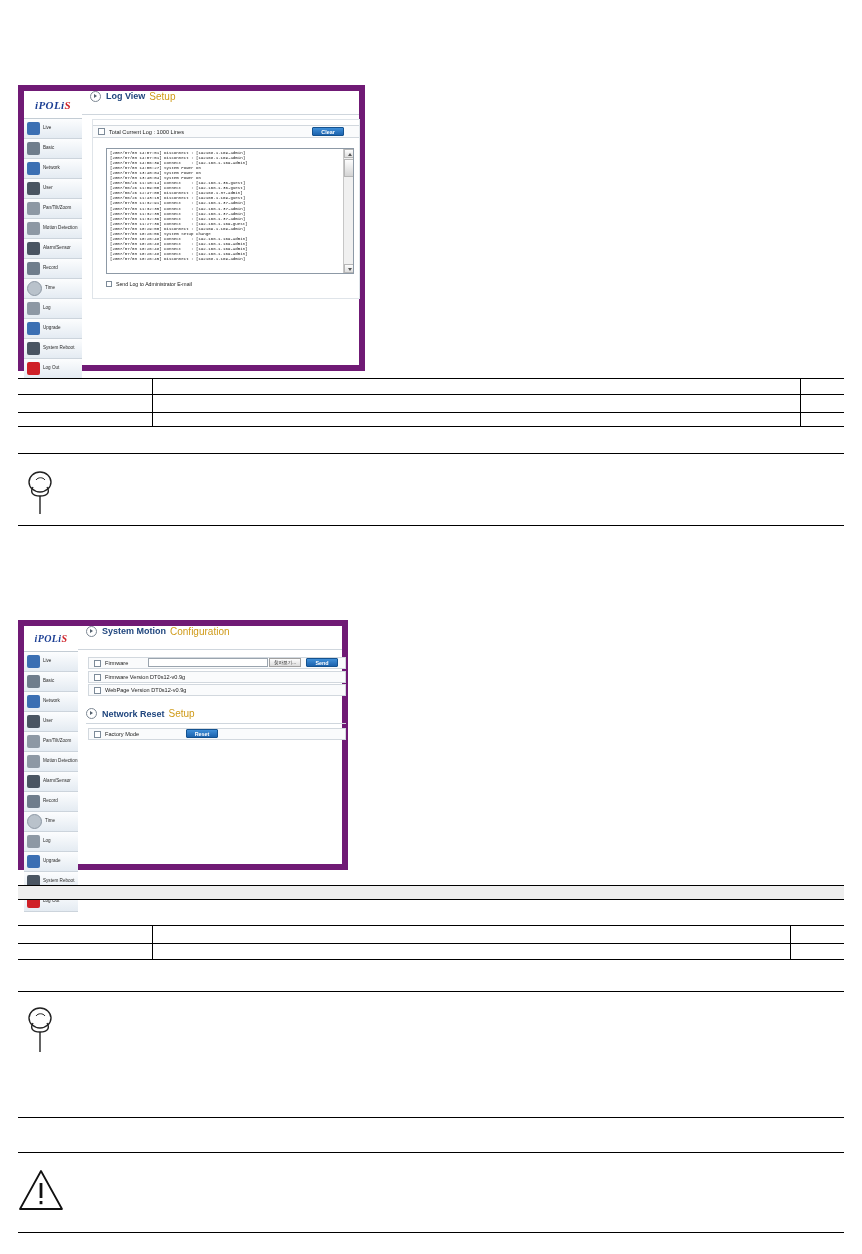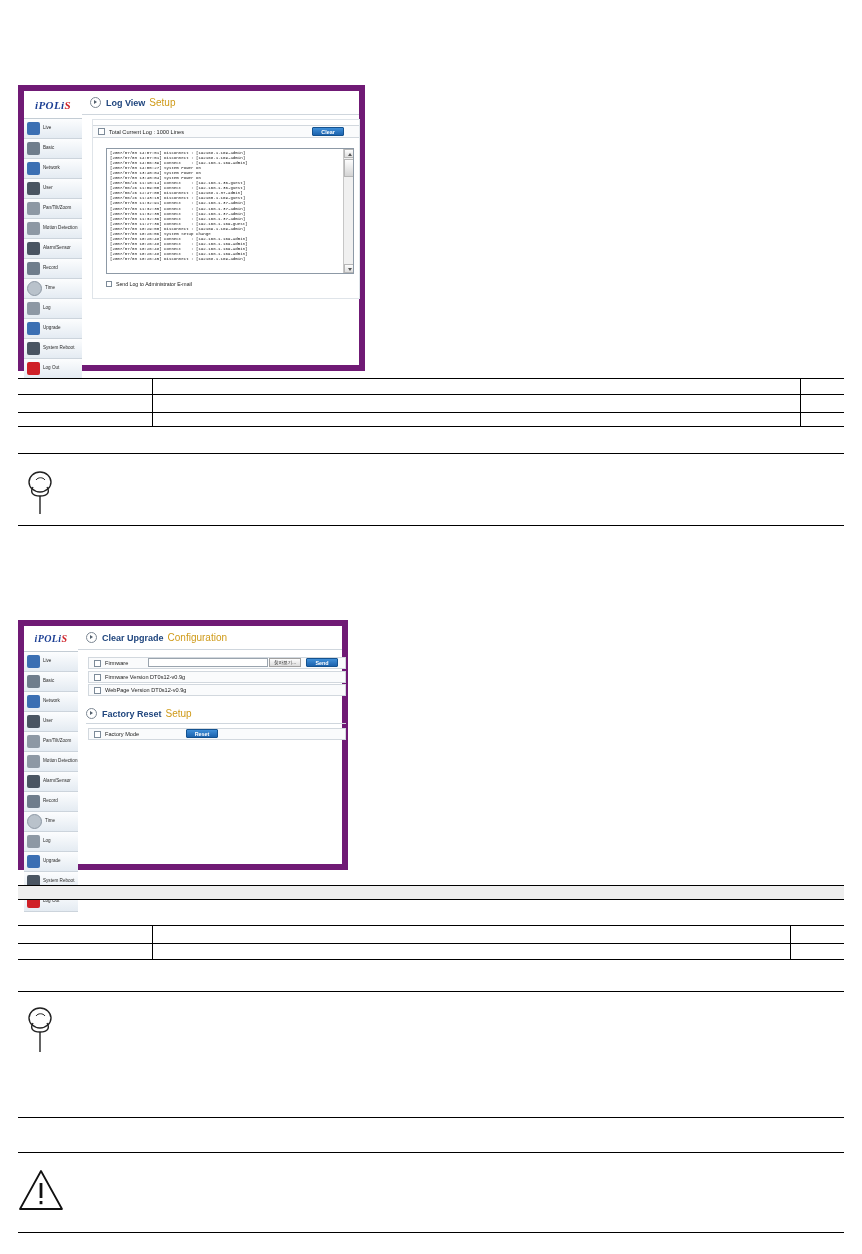--- a/index.html
+++ b/index.html
@@ -95,21 +95,21 @@
     left: 58px; top: 0; right: 0; bottom: 0;
     background: #ffffff;
   }
   .page-head {
     position: absolute;
     left: 0; top: 0;
     right: 0;
     height: 24px;
     border-bottom: 1px solid #cfd6dd;
     display: flex;
-    align-items: center;
+    align-items: flex-start;
     padding-left: 8px;
     box-sizing: border-box;
   }
   .head-bullet {
     width: 9px; height: 9px;
     border-radius: 50%;
     background: #ffffff;
     border: 1px solid #7c8793;
     margin-right: 5px;
     position: relative;
@@ -452,21 +452,21 @@
       <div class="menu-item">
           <span class="menu-icon" style="background:#cf2027;"></span>
           <span class="menu-label">Log Out</span>
         </div>
     </div>
   </div>
 
   <div class="content" style="left:54px;">
     <div class="page-head">
       <span class="head-bullet"></span>
-      <span class="head-title">Clear Upgrade</span>
+      <span class="head-title">System Motion</span>
       <span class="head-sub">Configuration</span>
     </div>
 
     <div class="row-bar" style="left:10px; top:31px; width:258px; height:12px;">
       <span class="sq-bullet"></span>
       <span class="row-label">Firmware</span>
     </div>
     <div class="txt-field" style="left:70px; top:32px; width:120px; height:9px;" title=""></div>
     <div class="btn-grey" style="left:191px; top:32px; width:32px; height:9px;">찾아보기...</div>
     <div class="btn-blue" style="left:228px; top:32px; width:32px; height:9px;">Send</div>
@@ -476,21 +476,21 @@
       <span class="row-label">Firmware Version  DT0s12-v0.9g</span>
     </div>
 
     <div class="row-bar" style="left:10px; top:58px; width:258px; height:12px;">
       <span class="sq-bullet"></span>
       <span class="row-label">WebPage Version  DT0s12-v0.9g</span>
     </div>
 
     <div style="position:absolute; left:8px; top:82px; display:flex; align-items:center;">
       <span class="head-bullet"></span>
-      <span class="head-title">Factory Reset</span>
+      <span class="head-title">Network Reset</span>
       <span class="head-sub">Setup</span>
     </div>
     <div class="thinline" style="left:8px; top:97px; width:260px; background:#cfd6dd;"></div>
 
     <div class="row-bar" style="left:10px; top:102px; width:258px; height:12px;">
       <span class="sq-bullet"></span>
       <span class="row-label">Factory Mode</span>
     </div>
     <div class="btn-blue" style="left:108px; top:103px; width:32px; height:9px;">Reset</div>
   </div>

